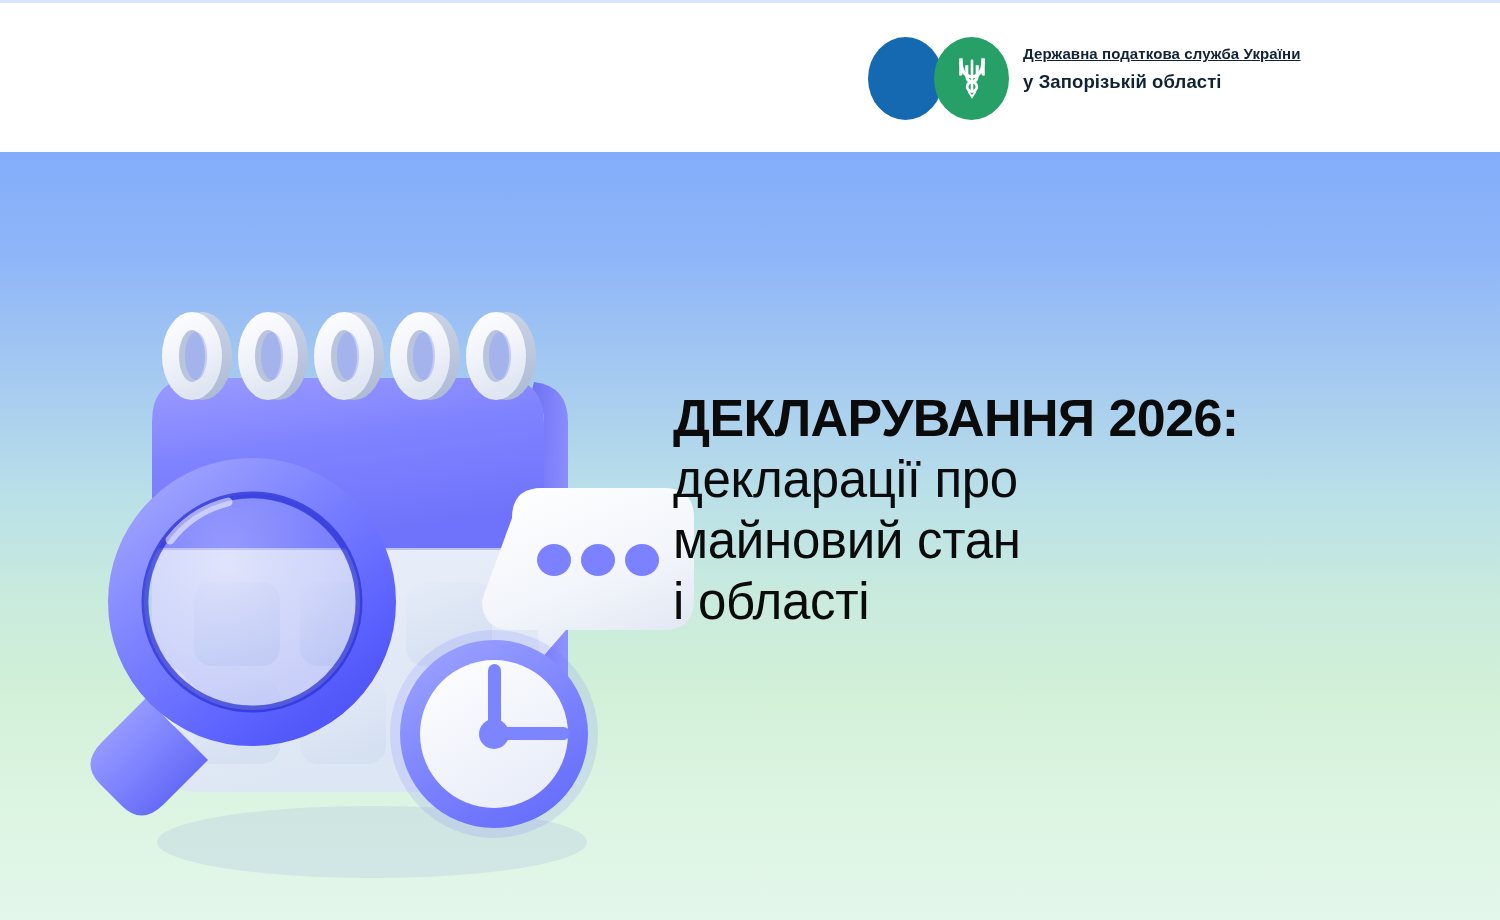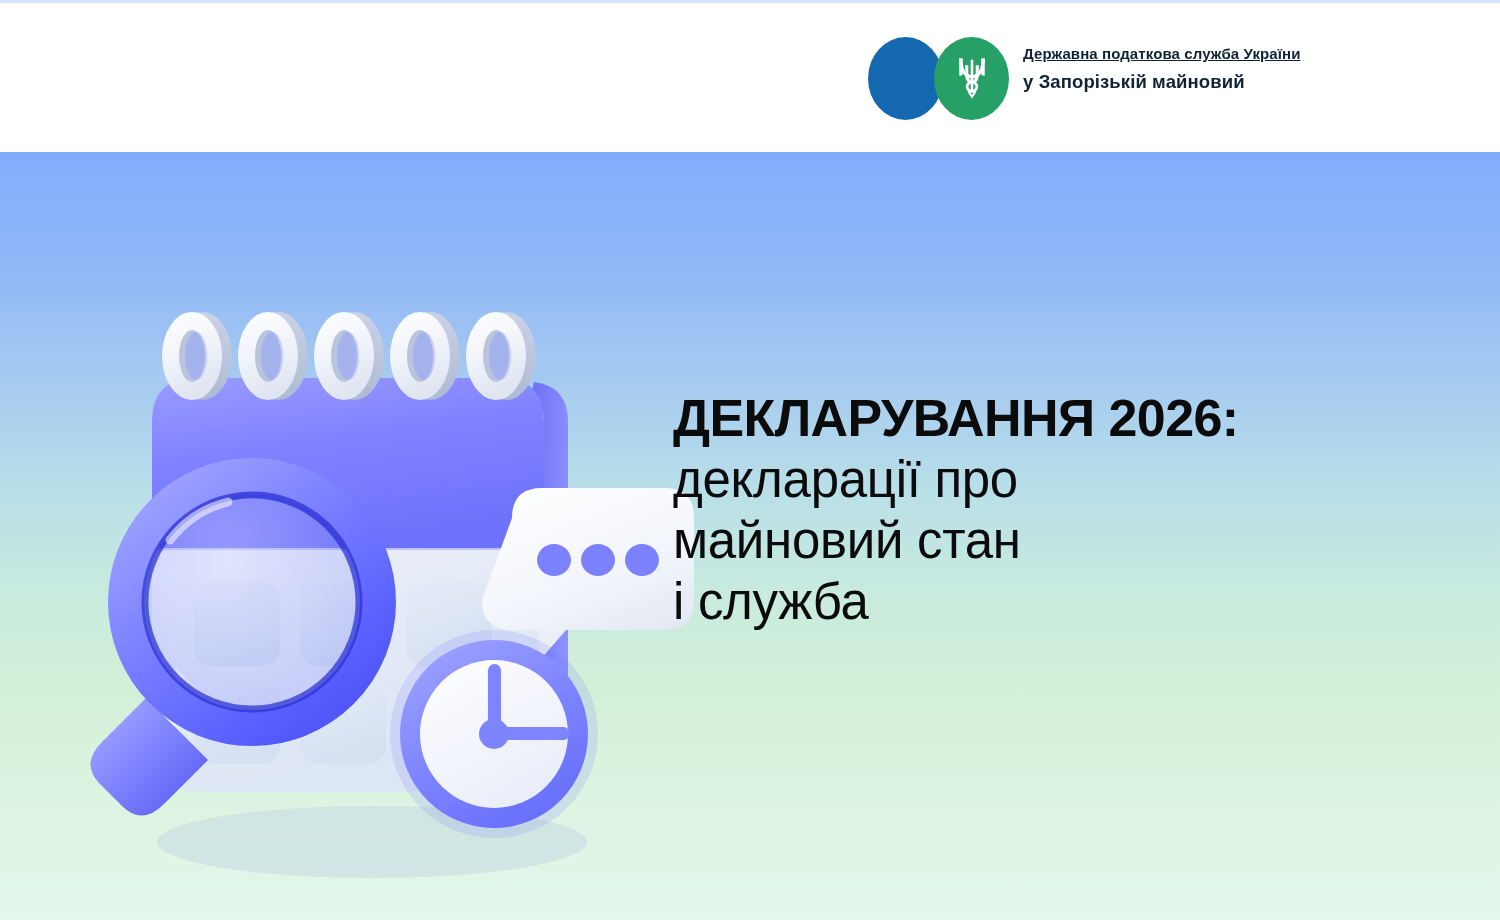--- a/index.html
+++ b/index.html
@@ -170,21 +170,21 @@
             <path d="M45.6 19.5 h-6.2 v20.2 c0 6.4 -3 9.9 -7.4 10.8 v6.3 c8.6 -1.1 13.6 -7.3 13.6 -17.1 z"></path>
             <path d="M32 50.5 c-7 0 -12.3 5.2 -12.3 11.8 S25 74.3 32 74.3 s12.3 -5.3 12.3 -12 S39 50.5 32 50.5 z
                      m0 5.4 c4 0 7 3 7 6.6 s-3 6.5 -7 6.5 -7 -3 -7 -6.5 3 -6.6 7 -6.6 z"></path>
             <path d="M23.1 72.5 l8.9 13.8 8.9 -13.8 -3.2 -2 -5.7 8.7 -5.7 -8.7 z"></path>
           </g>
         </svg>
       </div>
 
       <div class="brand-text">
         <div class="brand-line l1">Державна податкова служба України</div>
-        <div class="brand-line l3">у Запорізькій майновий</div>
+        <div class="brand-line l3">у Запорізькій області</div>
       </div>
 
     </div>
   </div>
 
   <div class="stage">
 
     <div class="illo">
       <svg width="660" height="620" viewBox="0 0 660 620">
         <defs>
@@ -344,17 +344,17 @@
           <rect x="450" y="445" width="78" height="13" rx="6.5" fill="#7d84ff"></rect>
           <circle cx="452" cy="452" r="15" fill="#7d84ff"></circle>
         </g>
       </svg>
     </div>
 
     <div class="headline">
       <div class="line strong">ДЕКЛАРУВАННЯ 2026:</div>
       <div class="line">декларації про</div>
       <div class="line">майновий стан</div>
-      <div class="line">і служба</div>
+      <div class="line">і області</div>
     </div>
 
   </div>
 </div>
 
 </body></html>

